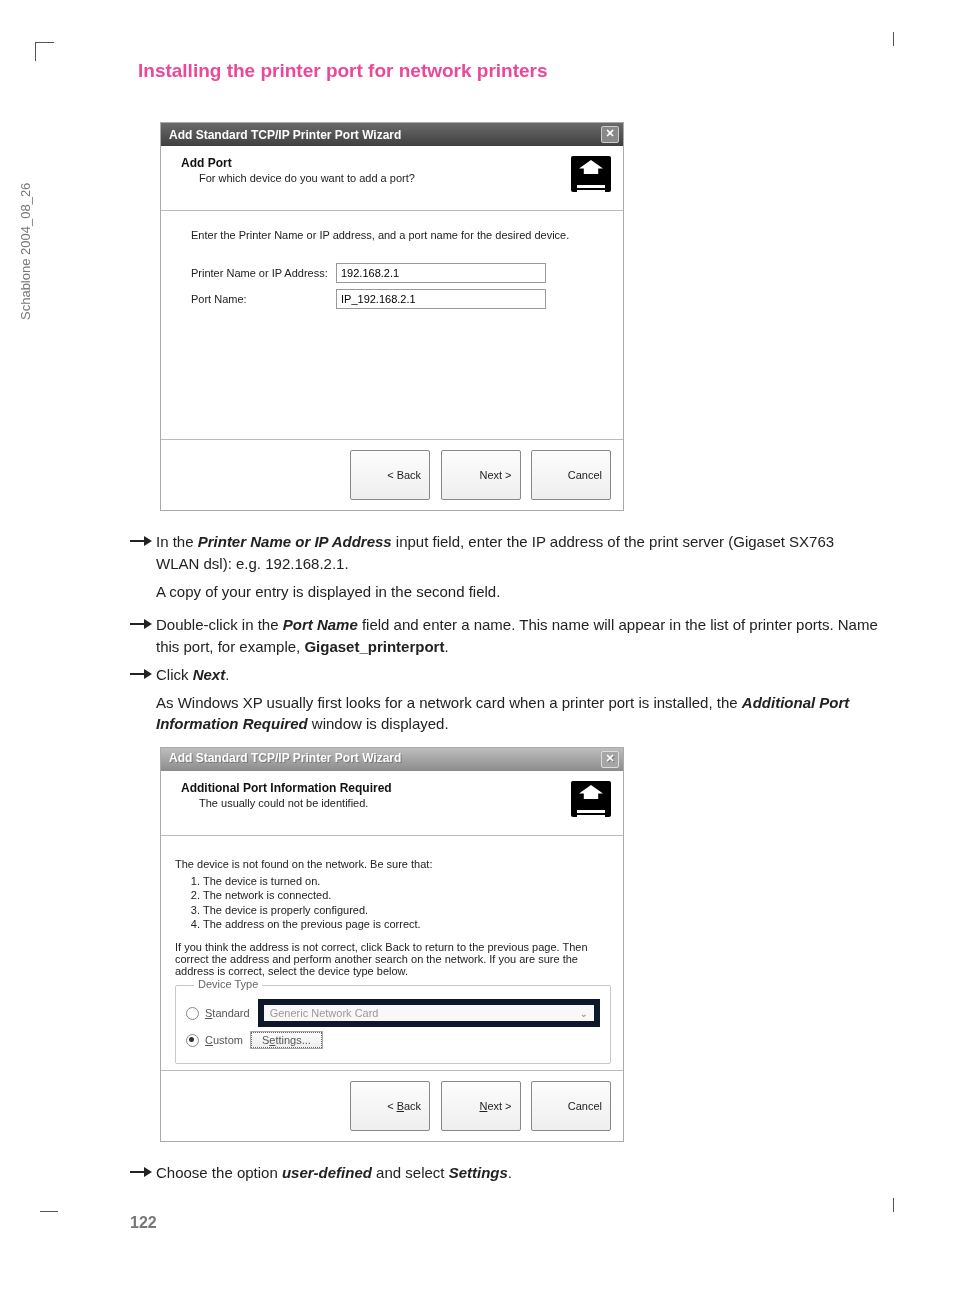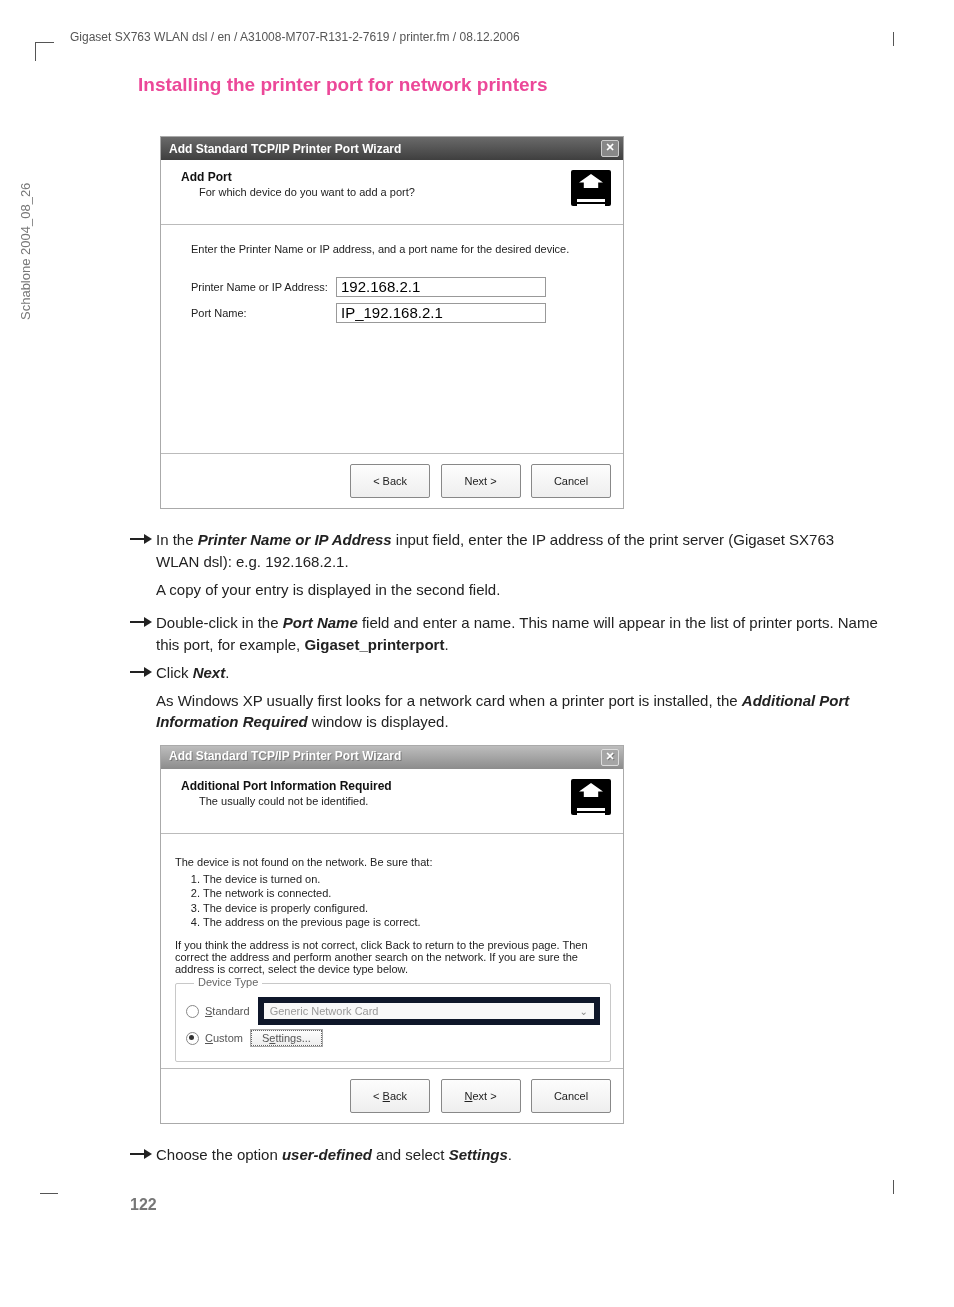--- a/index.html
+++ b/index.html
@@ -128,43 +128,42 @@
     display: flex;
     align-items: center;
     margin: 6px 0;
   }
   .form-label {
     width: 145px;
     font-size: 11px;
   }
   .form-input {
     border: 1px solid #999;
-    font-size: 15px;
+    font-size: 11px;
     padding: 2px 4px;
     width: 200px;
     height: 14px;
     line-height: 14px;
     background: #fff;
     color: #000;
   }
   .dlg-footer {
     border-top: 1px solid #bbb;
     padding: 10px 12px;
     text-align: right;
   }
   .wbtn {
     display: inline-block;
     min-width: 62px;
-    padding: 10px 8px;
+    padding: 18px 8px;
     font-size: 11px;
     border: 1px solid #888;
     background: linear-gradient(#fdfdfd,#eee);
     border-radius: 2px;
     margin-left: 6px;
-    text-align: center;
     color: #222;
   }
   .instruction {
     display: flex;
     margin: 6px 0 4px 0;
     line-height: 1.45;
     font-size: 15px;
     color: #222;
   }
   .arrow {
@@ -273,21 +272,20 @@
     margin-top: 30px;
     margin-left: 0;
   }
   .dlg1 .dlg-body { min-height: 200px; }
 </style>
 </head>
 <body>
 
 <div class="page">
   <div class="crop-tr-mark"></div>
-  <div class="header-line">Gigaset SX763 WLAN dsl / en / A31008-M707-R131-2-7619 / printer.fm / 08.12.2006</div>
   <div class="crop-tl"></div>
   <div class="sideways">Schablone 2004_08_26</div>
 
   <div class="content">
     <div class="section-title">Installing the printer port for network printers</div>
 
     <div class="dialog dlg1">
       <div class="dlg-titlebar">
         <span>Add Standard TCP/IP Printer Port Wizard</span>
         <div class="close-x">✕</div>

